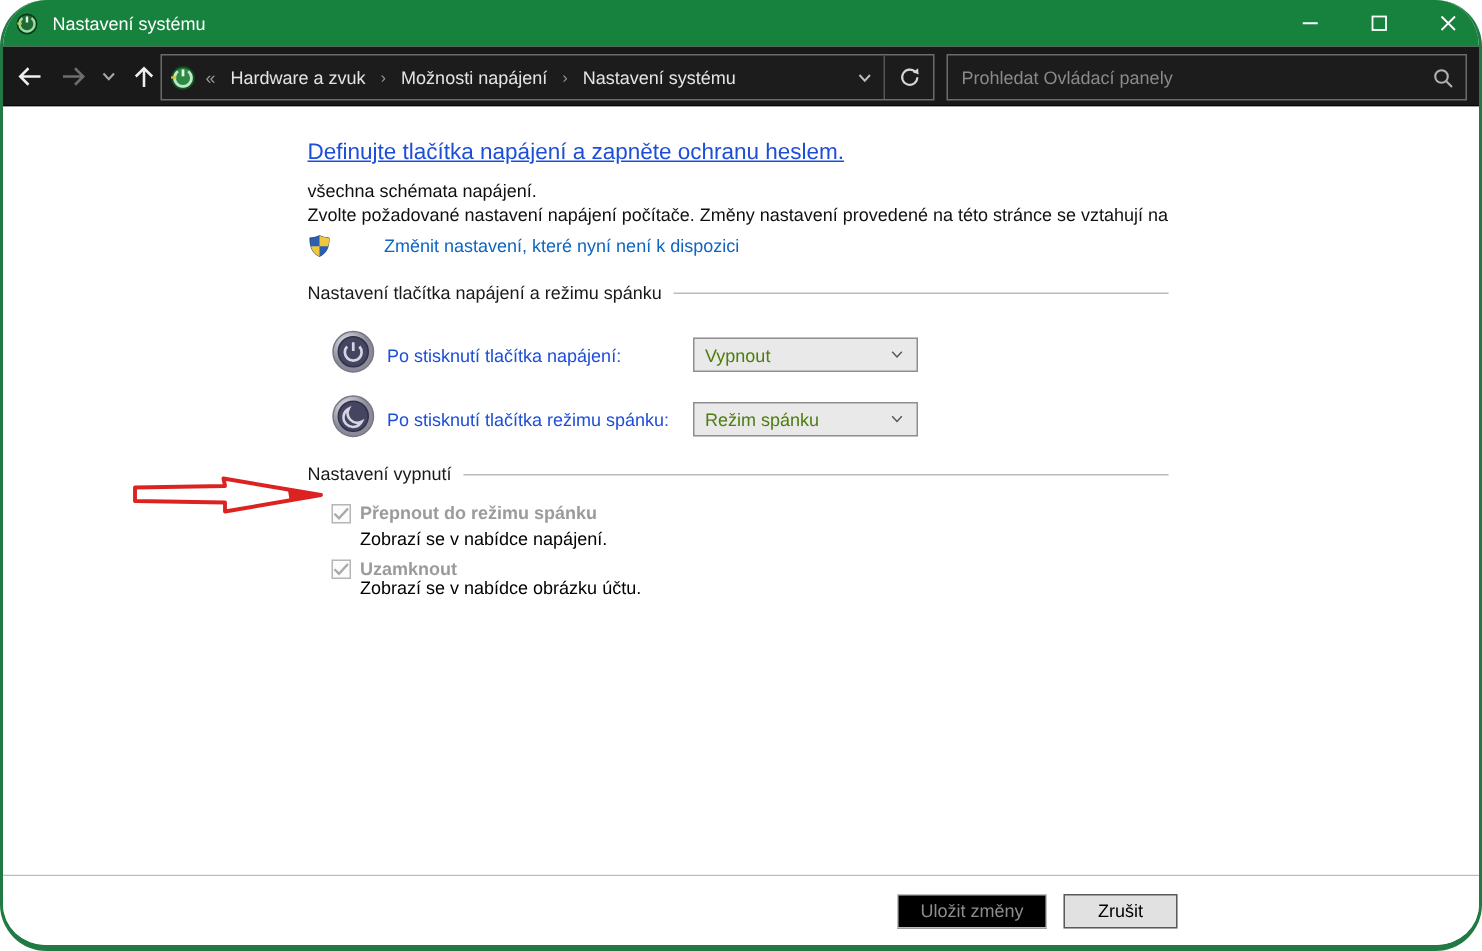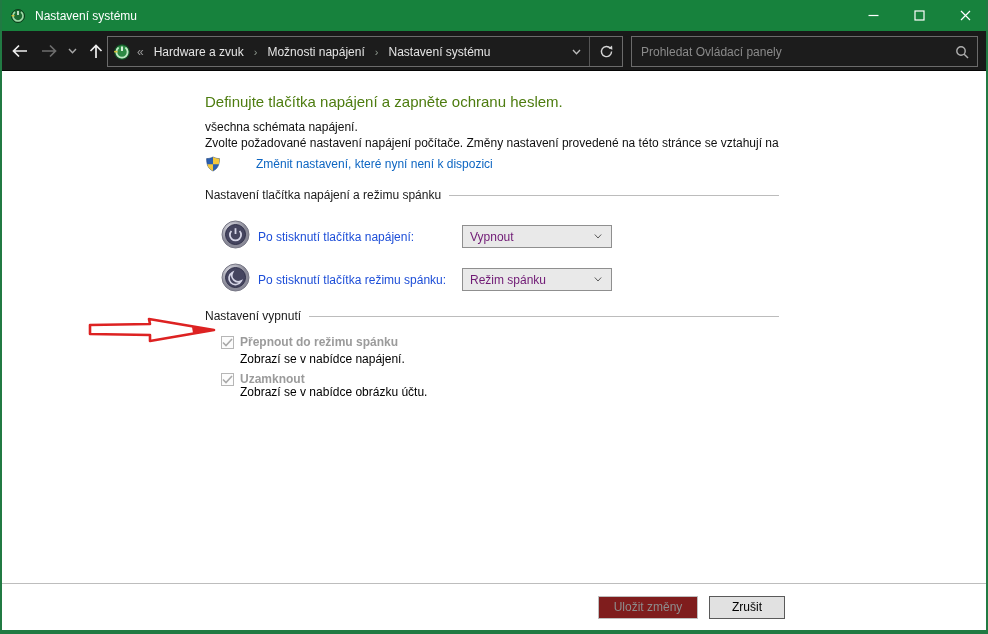--- a/index.html
+++ b/index.html
@@ -1,21 +1,21 @@
 <!DOCTYPE html>
 <html><head>
 <meta charset="utf-8">
 <style>
   * { margin:0; padding:0; box-sizing:border-box; }
   html,body { width:988px; height:634px; font-family:"Liberation Sans","DejaVu Sans",sans-serif; background:#fff; }
 
   .window{
     position:relative; width:988px; height:634px;
     border-left:2px solid #217a43; border-right:2px solid #217a43; border-bottom:4px solid #217a43;
-    display:flex; flex-direction:column; overflow:hidden; background:#fff;
+    display:flex; flex-direction:column; overflow:hidden; background:#fff;border-radius:31px;
   }
 
   
   .titlebar{
     height:31px; margin:-0px -2px 0 -2px; background:#17823d; color:#fff;
     display:flex; align-items:center; flex:0 0 auto;
   }
   .titlebar .app-icon{ width:16px; height:16px; margin:0 9px 0 10px; flex:0 0 auto; }
   .titlebar .title-text{ font-size:12px; color:#fff; flex:1 1 auto; }
   .caption-buttons{ display:flex; height:31px; }
@@ -47,37 +47,37 @@
   }
   .search-box input{
     flex:1 1 auto; background:transparent; border:none; outline:none;
     color:#ef4444; font-size:12px; padding:0 6px 0 9px; font-family:inherit;
   }
   .search-box input::placeholder{ color:#8a8a8a; opacity:1; }
   .search-box .mag{ width:30px; display:flex; align-items:center; justify-content:center; }
 
   
   .content{ position:relative; flex:1 1 auto; background:#fff; overflow:hidden; }
-  .page-title{ position:absolute; left:203px; top:22px; font-size:15px; color:#4d7c0f; }
+  .page-title{ position:absolute; left:203px; top:22px; font-size:15px; color:#1d4ed8;text-decoration:underline; }
   .intro{ position:absolute; left:203px; top:48px; font-size:12px; color:#101010; line-height:16px; }
   .uac-row{ position:absolute; left:203px; top:85px; display:flex; align-items:center; }
   .uac-row svg{ margin-right:7px; }
   .uac-link{ font-size:12px; color:#0e66c2; text-decoration:none; cursor:pointer;margin-left:28px; }
 
   .section{ position:absolute; left:203px; width:574px; display:flex; align-items:center; }
   .section .sec-label{ font-size:12px; color:#1a1a1a; white-space:nowrap; }
   .section .sec-line{ flex:1 1 auto; height:1px; background:#bcbcbc; margin-left:8px; }
   .sec-power{ top:117px; } .sec-shutdown{ top:238px; }
 
   .round-icon{ position:absolute; width:29px; height:29px; }
   .row-label{ position:absolute; font-size:12px; color:#1d4ed8; }
   .combo{
     position:absolute; left:460px; width:150px; height:23px;
     background:#e9e9e9; border:1px solid #8f8f8f;
-    display:flex; align-items:center; font-size:12px; color:#701a75; padding-left:7px; cursor:default;
+    display:flex; align-items:center; font-size:12px; color:#4d7c0f; padding-left:7px; cursor:default;
   }
   .combo .combo-chevron{ margin-left:auto; margin-right:9px; width:8px; height:8px; display:flex; }
 
   .checkbox{
     position:absolute; left:219px; width:13px; height:13px;
     border:1px solid #b6b6b6; background:#fcfcfc; display:flex; align-items:center; justify-content:center;
   }
   .chk-label{ position:absolute; left:238px; font-size:12px; font-weight:bold; color:#9b9b9b; }
   .chk-desc{ position:absolute; left:238px; font-size:12px; color:#000; }
 
@@ -85,21 +85,21 @@
 
   
   .footer{
     flex:0 0 47px; background:#fff; border-top:1px solid #bdbdbd;
     display:flex; align-items:center; justify-content:flex-end; padding-right:201px; gap:11px;
   }
   .btn{
     height:23px; font-size:12px; font-family:inherit; display:flex; align-items:center; justify-content:center;
     cursor:default;
   }
-  .btn-save{ width:100px; background:#7f1d1d; border:1px solid #bfbfbf; color:#8d8d8d; }
+  .btn-save{ width:100px; background:#000000; border:1px solid #bfbfbf; color:#8d8d8d; }
   .btn-cancel{ width:76px; background:#e1e1e1; border:1px solid #5a5a5a; color:#000; }
 </style>
 </head>
 <body>
 
 <div class="window">
 
   <div class="titlebar">
     <span class="app-icon">
       <svg width="16" height="16" viewBox="0 0 16 16">

